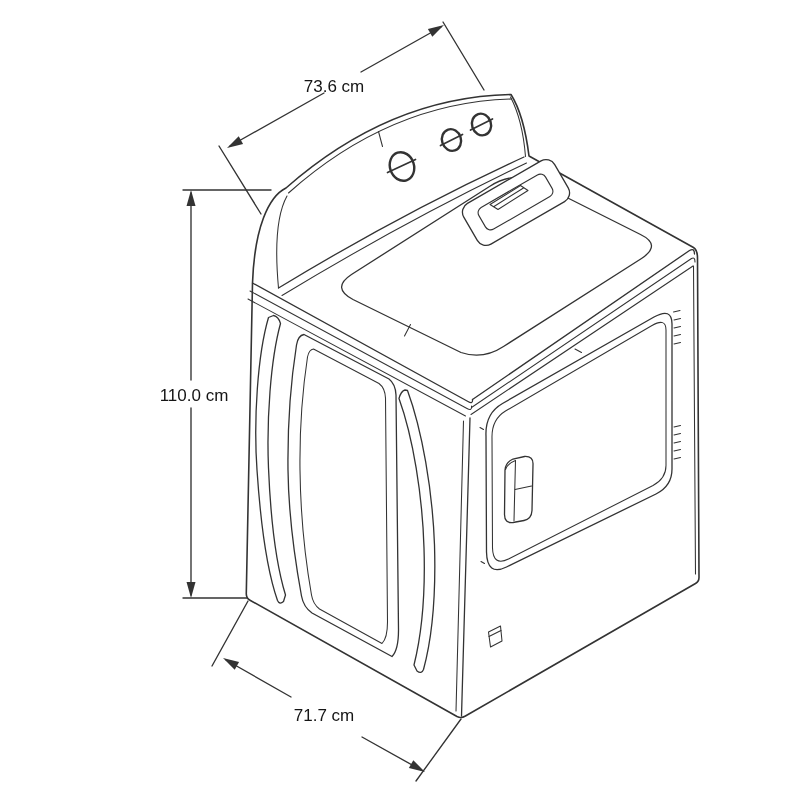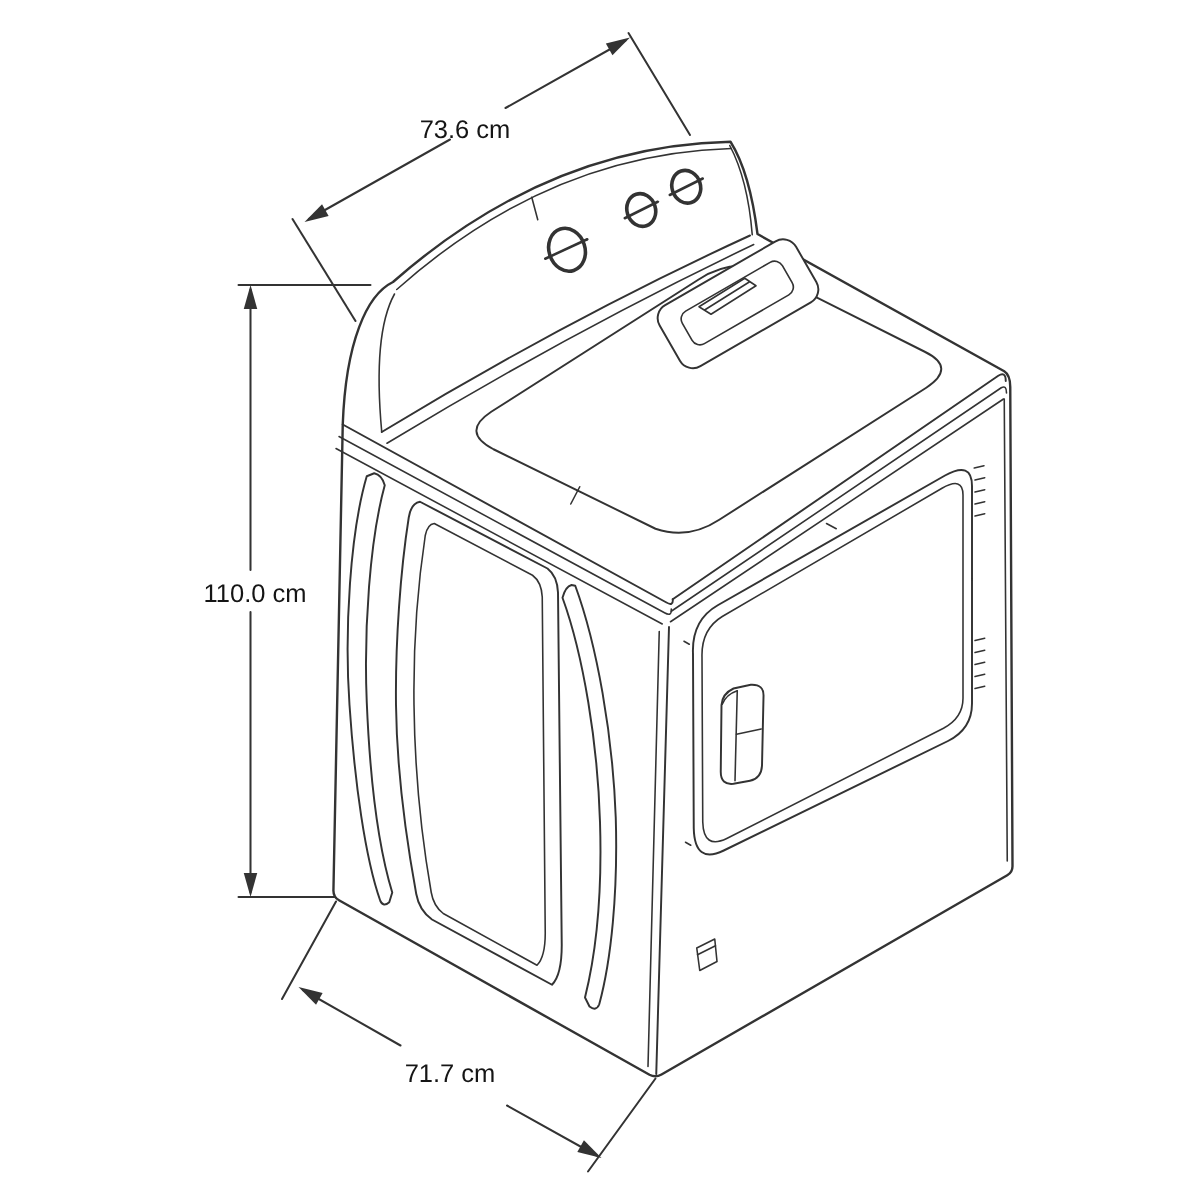--- a/index.html
+++ b/index.html
@@ -1,21 +1,21 @@
 <!DOCTYPE html>
 <html style="--line: #333333; --text: #151515; --bg: #ffffff;"><head>
 <meta charset="utf-8">
 <style>
   :root{
     --line:#333333;
     --text:#151515;
     --bg:#ffffff;
   }
   html,body{margin:0;padding:0;background:var(--bg);}
-  .stage{width:744px;height:800px;position:relative;background:var(--bg);overflow:hidden;}
+  .stage{width:744px;height:800px;position:relative;background:var(--bg);overflow:hidden;padding-left:24px;}
   svg{display:block;}
   .ln{fill:none;stroke:var(--line);stroke-width:1.3;stroke-linecap:round;stroke-linejoin:round;}
   .ln-heavy{fill:#ffffff;stroke:var(--line);stroke-width:1.6;stroke-linejoin:round;}
   .ln-thin{fill:none;stroke:var(--line);stroke-width:1.05;stroke-linecap:round;stroke-linejoin:round;}
   .knob{fill:none;stroke:var(--line);stroke-width:2.4;}
   .knob-pointer{fill:none;stroke:var(--line);stroke-width:1.7;stroke-linecap:round;}
   .dim{fill:none;stroke:var(--line);stroke-width:1.35;stroke-linecap:round;}
   .arrow{fill:var(--line);stroke:none;}
   .dim-label{font-family:"Liberation Sans","DejaVu Sans",sans-serif;font-size:17px;fill:var(--text);text-anchor:middle;}
   .white-fill{fill:#ffffff;stroke:var(--line);}

